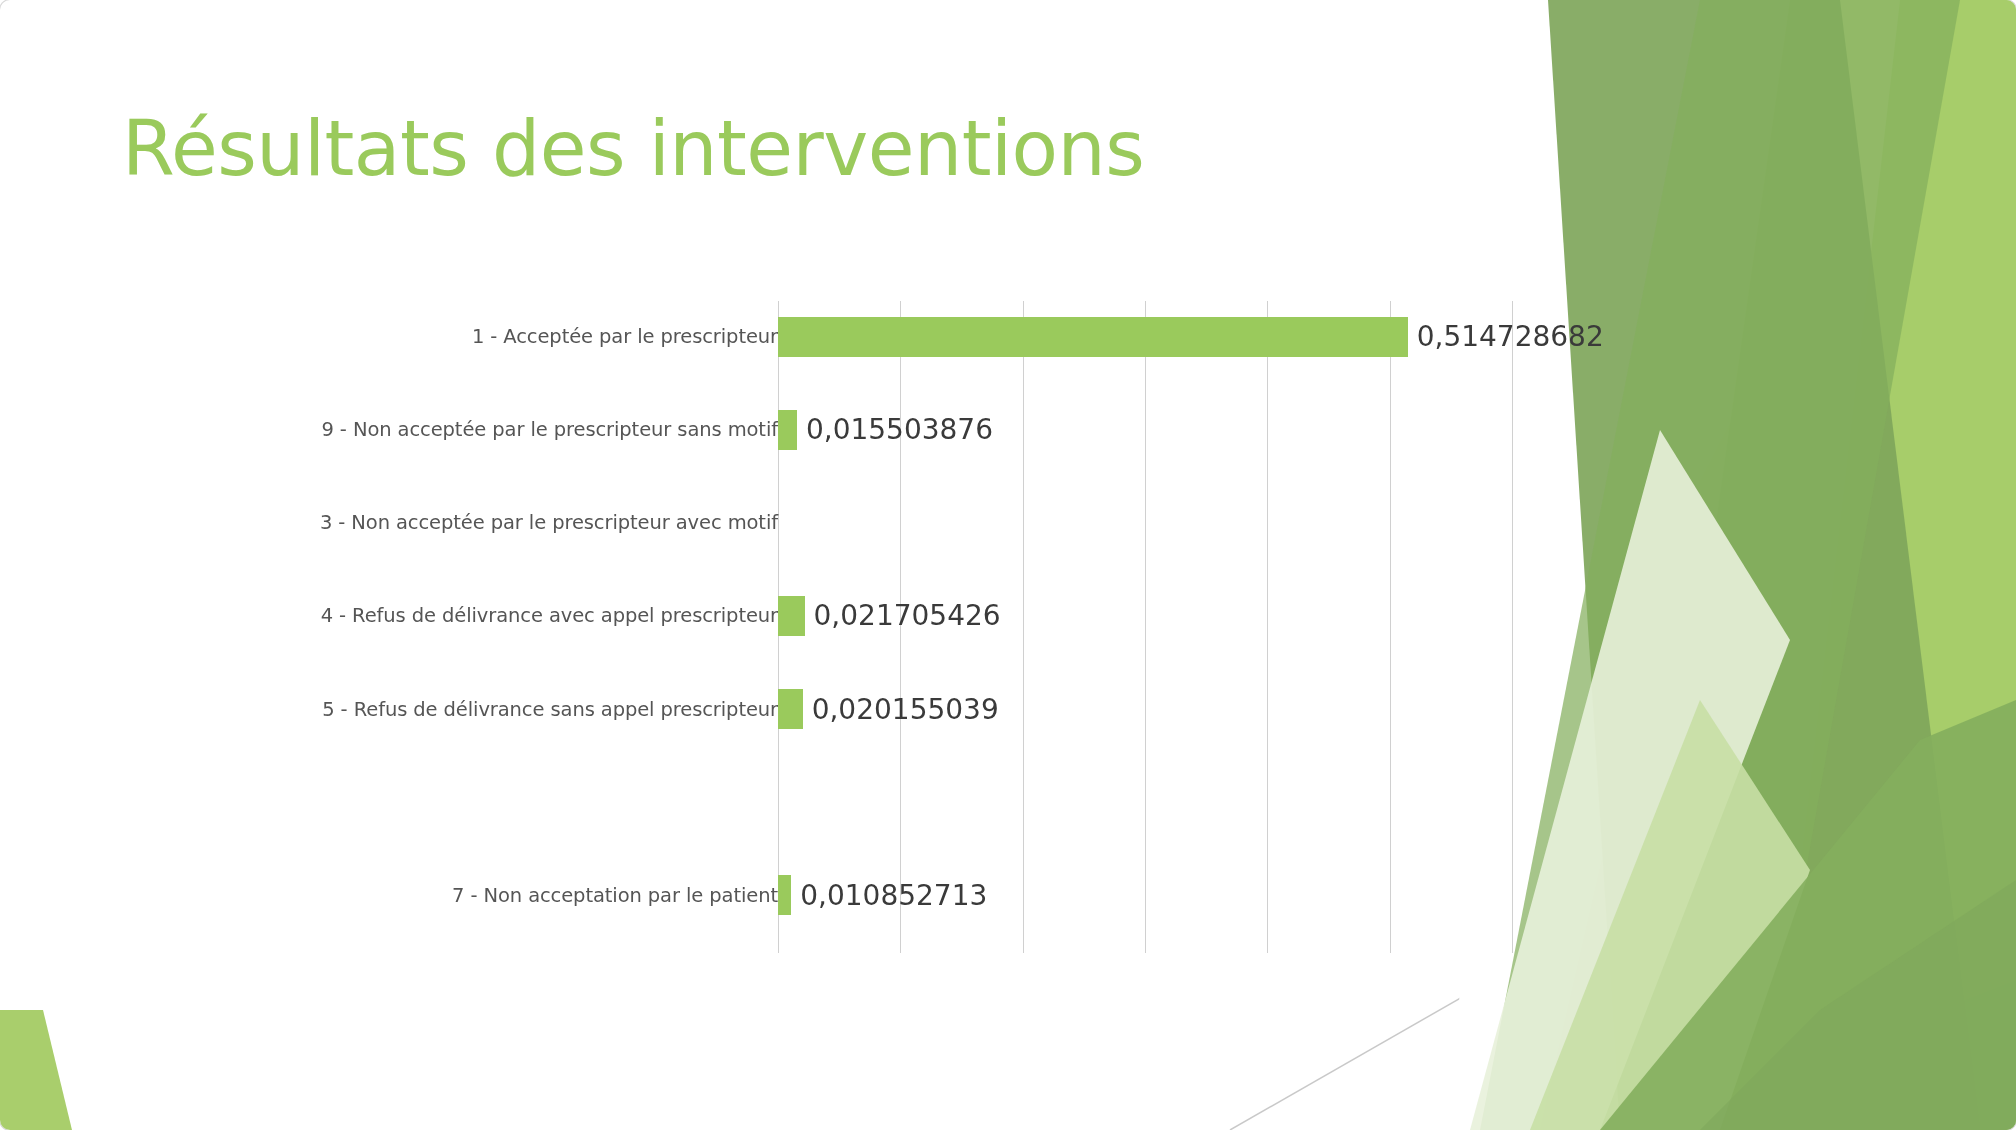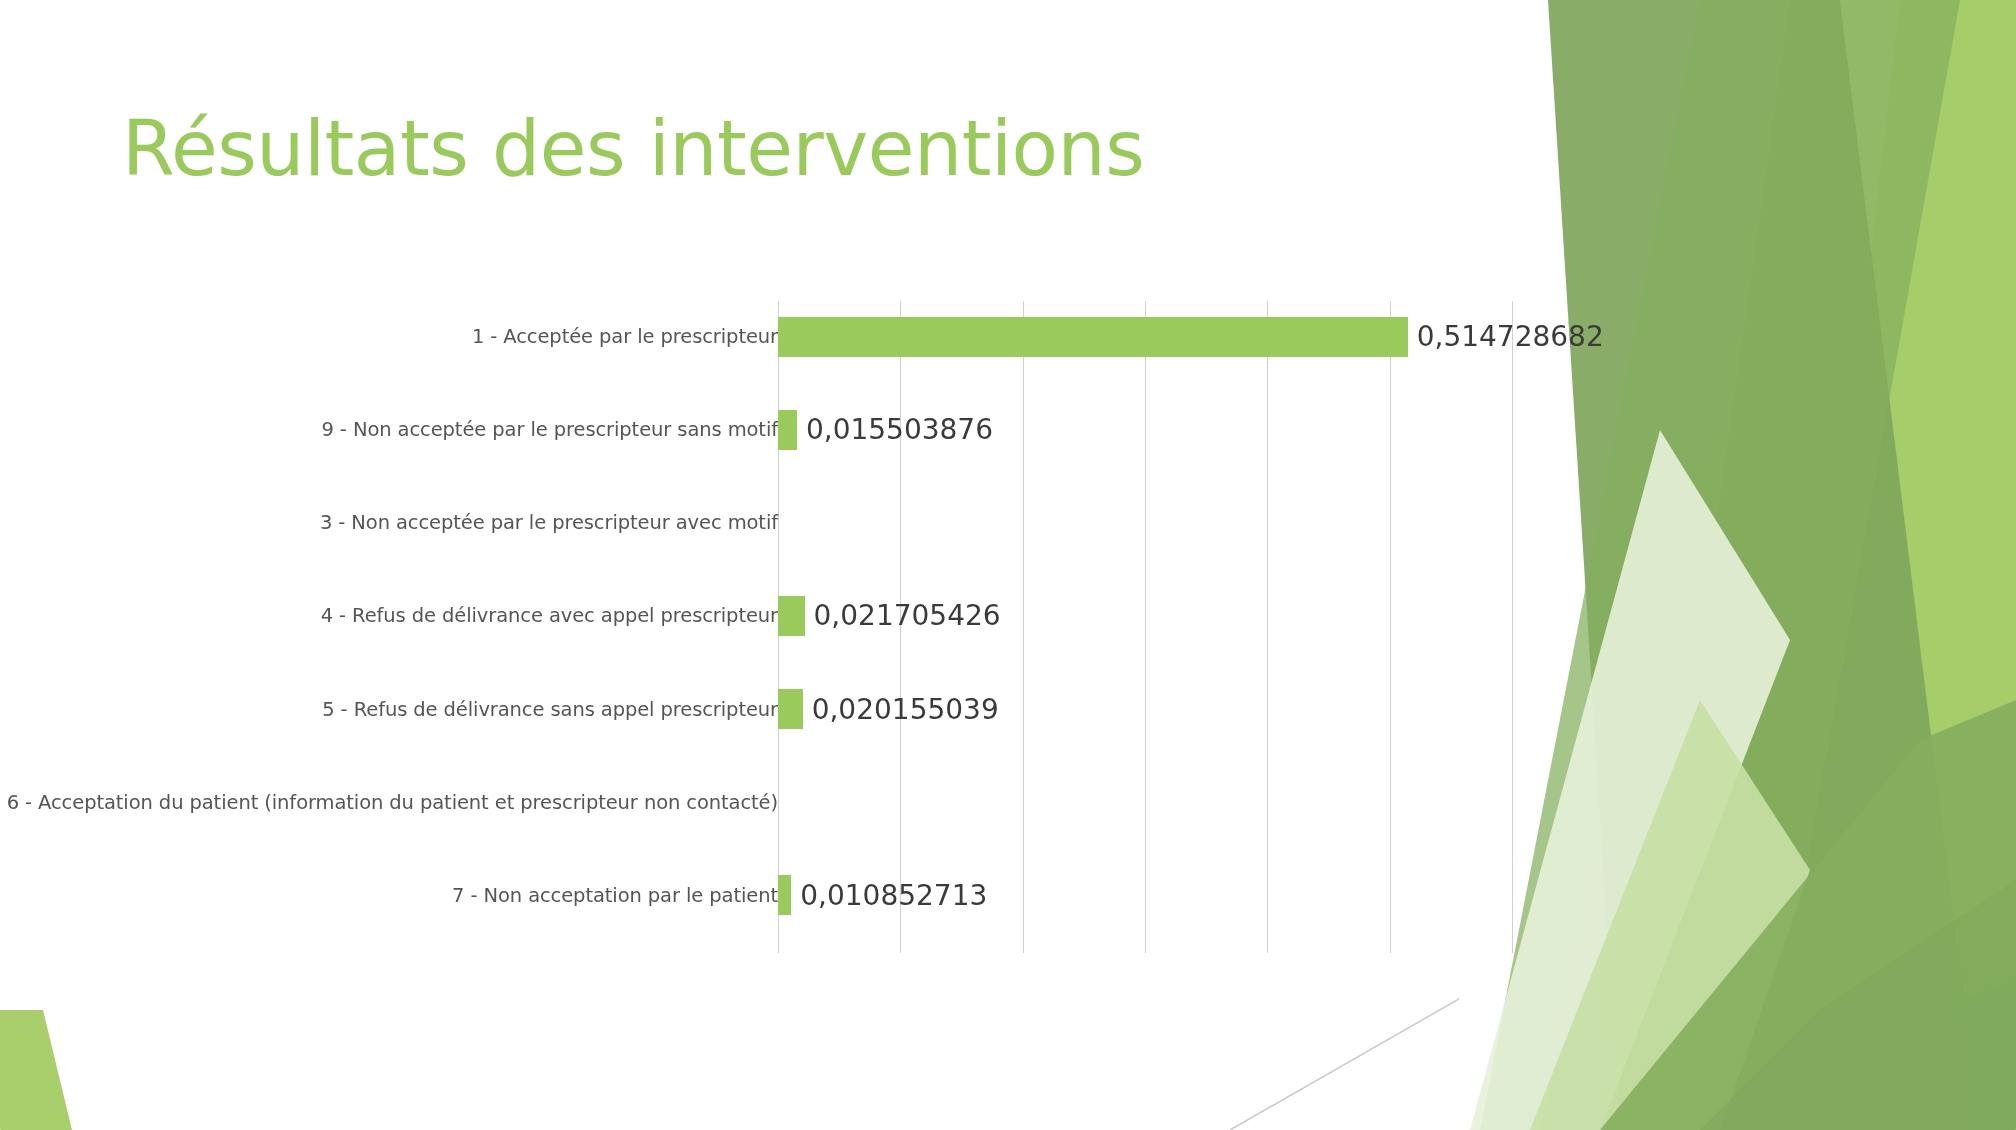--- a/index.html
+++ b/index.html
@@ -10,21 +10,21 @@
   body {
     font-family: "DejaVu Sans", sans-serif;
   }
 
   #slide {
     position: relative;
     width: 2016px;
     height: 1130px;
     background: #ffffff;
     overflow: hidden;
-    border-radius: 1px;
+    border-radius: 10px;
     box-shadow: 0 0 0 1px #d8d8d8;
   }
 
   
   #decor {
     position: absolute;
     inset: 0;
     width: 2016px;
     height: 1130px;
     pointer-events: none;
@@ -188,21 +188,20 @@
           </div>
         </div>
         <div class="row" style="top: 372.56px;">
           <div class="cat-label">5 - Refus de délivrance sans appel prescripteur</div>
           <div class="bar-wrap">
             <div class="bar" style="width: 24.6563px; background: rgb(154, 202, 92);"></div>
             <div class="bar-value">0,020155039</div>
           </div>
         </div>
         <div class="row" style="top: 465.7px;">
-          <div class="cat-label">6 - Acceptation du patient (information du patient et prescripteur non contacté)</div>
         </div>
         <div class="row" style="top: 558.84px;">
           <div class="cat-label">7 - Non acceptation par le patient</div>
           <div class="bar-wrap">
             <div class="bar" style="width: 13.2765px; background: rgb(154, 202, 92);"></div>
             <div class="bar-value">0,010852713</div>
           </div>
         </div>
       </div>
   </div>

